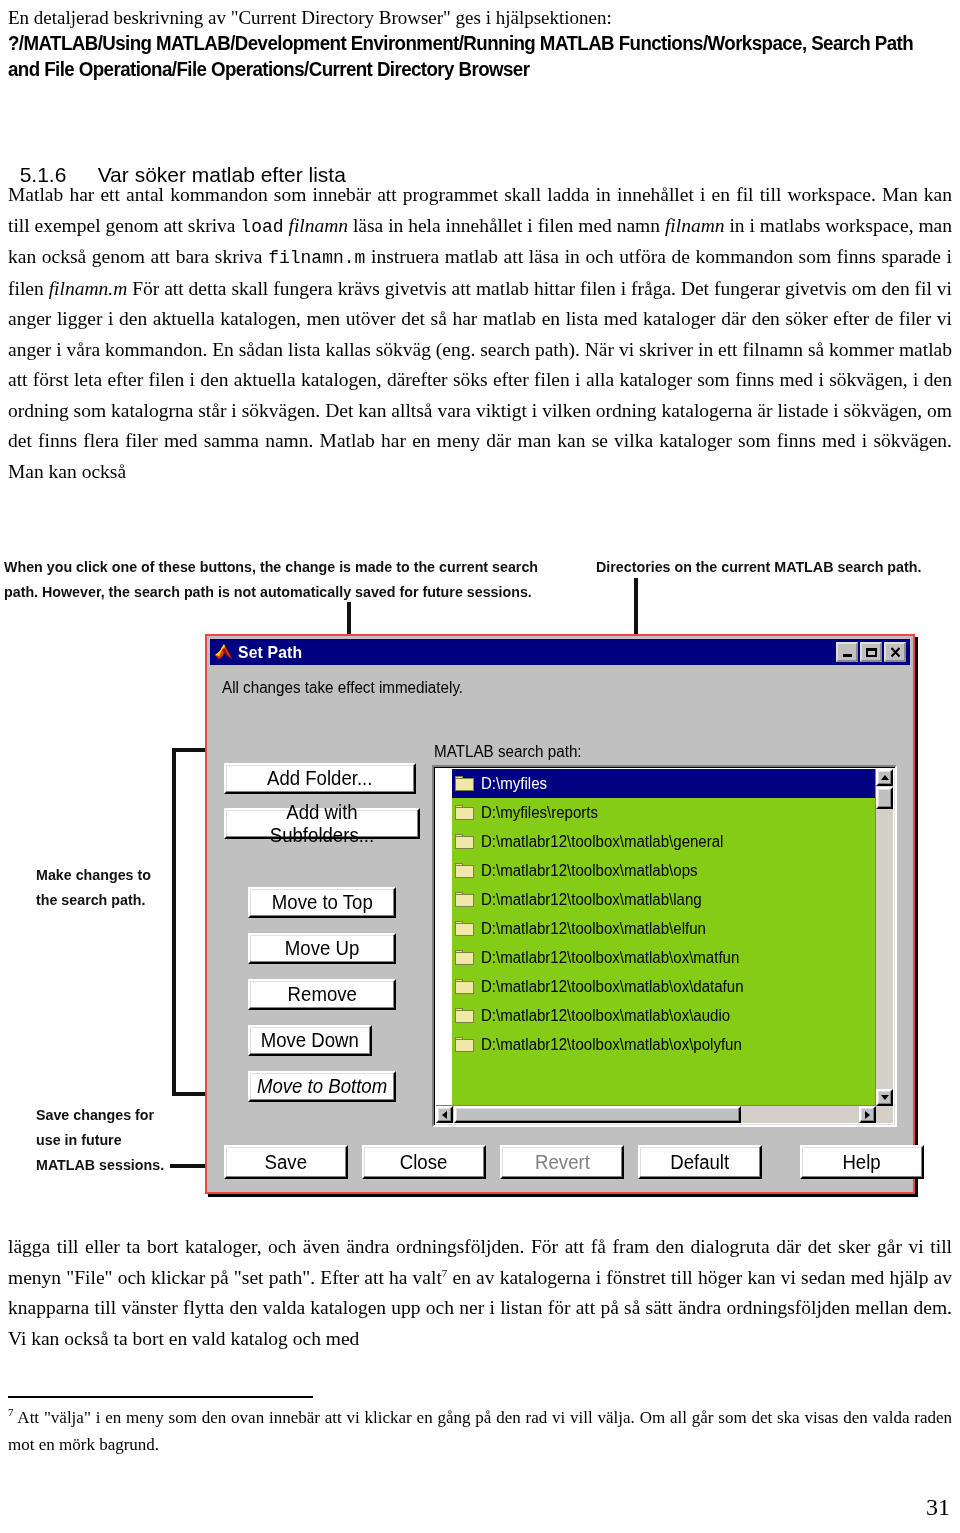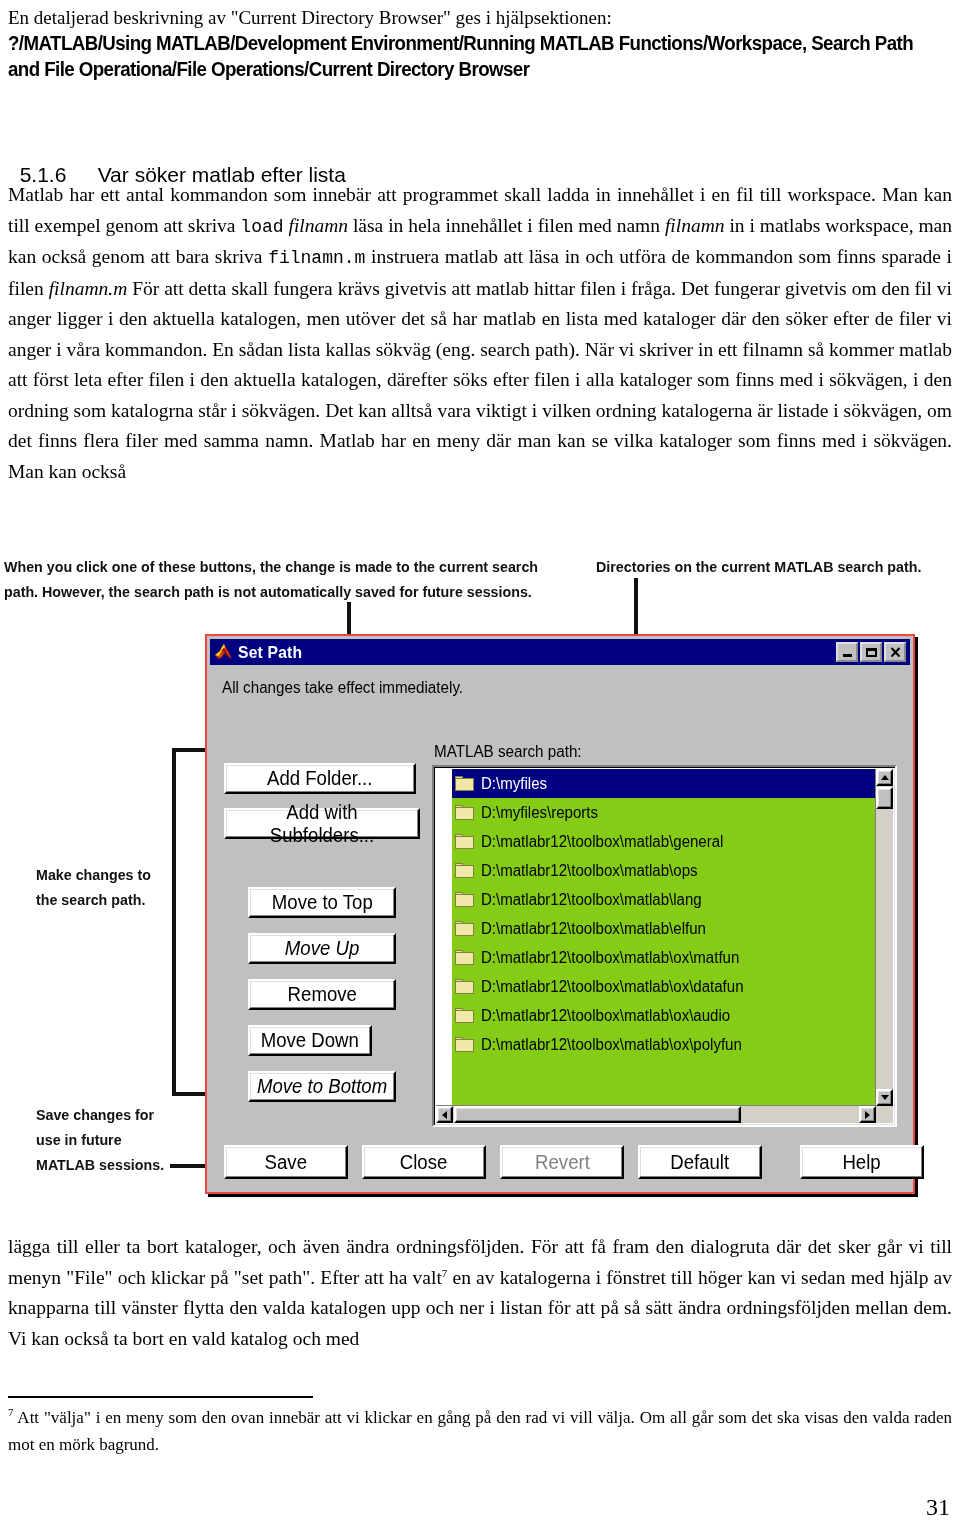--- a/index.html
+++ b/index.html
@@ -174,21 +174,21 @@
     display: flex;
     align-items: center;
     justify-content: center;
     cursor: default;
     user-select: none;
   }
   .w-btn span { transform: scaleX(0.93); transform-origin: center; display: block; }
   .btn-add      { position: absolute; left: 14px;  top: 0px;   width: 192px; height: 31px; }
   .btn-addsub   { position: absolute; left: 14px;  top: 45px;  width: 196px; height: 31px; }
   .btn-top      { position: absolute; left: 38px;  top: 124px; width: 148px; height: 31px; align-items: center; }
-  .btn-up       { position: absolute; left: 38px;  top: 170px; width: 148px; height: 31px; font-style: italic; }
+  .btn-up       { position: absolute; left: 38px;  top: 170px; width: 148px; height: 31px; }
   .btn-remove   { position: absolute; left: 38px;  top: 216px; width: 148px; height: 31px; }
   .btn-down     { position: absolute; left: 38px;  top: 262px; width: 124px; height: 31px; }
   .btn-bottom   { position: absolute; left: 38px;  top: 308px; width: 148px; height: 31px; font-style: italic; }
 
   
   .listbox {
     position: absolute;
     left: 222px; top: 98px;
     width: 465px; height: 362px;
     background: #ffffff;

